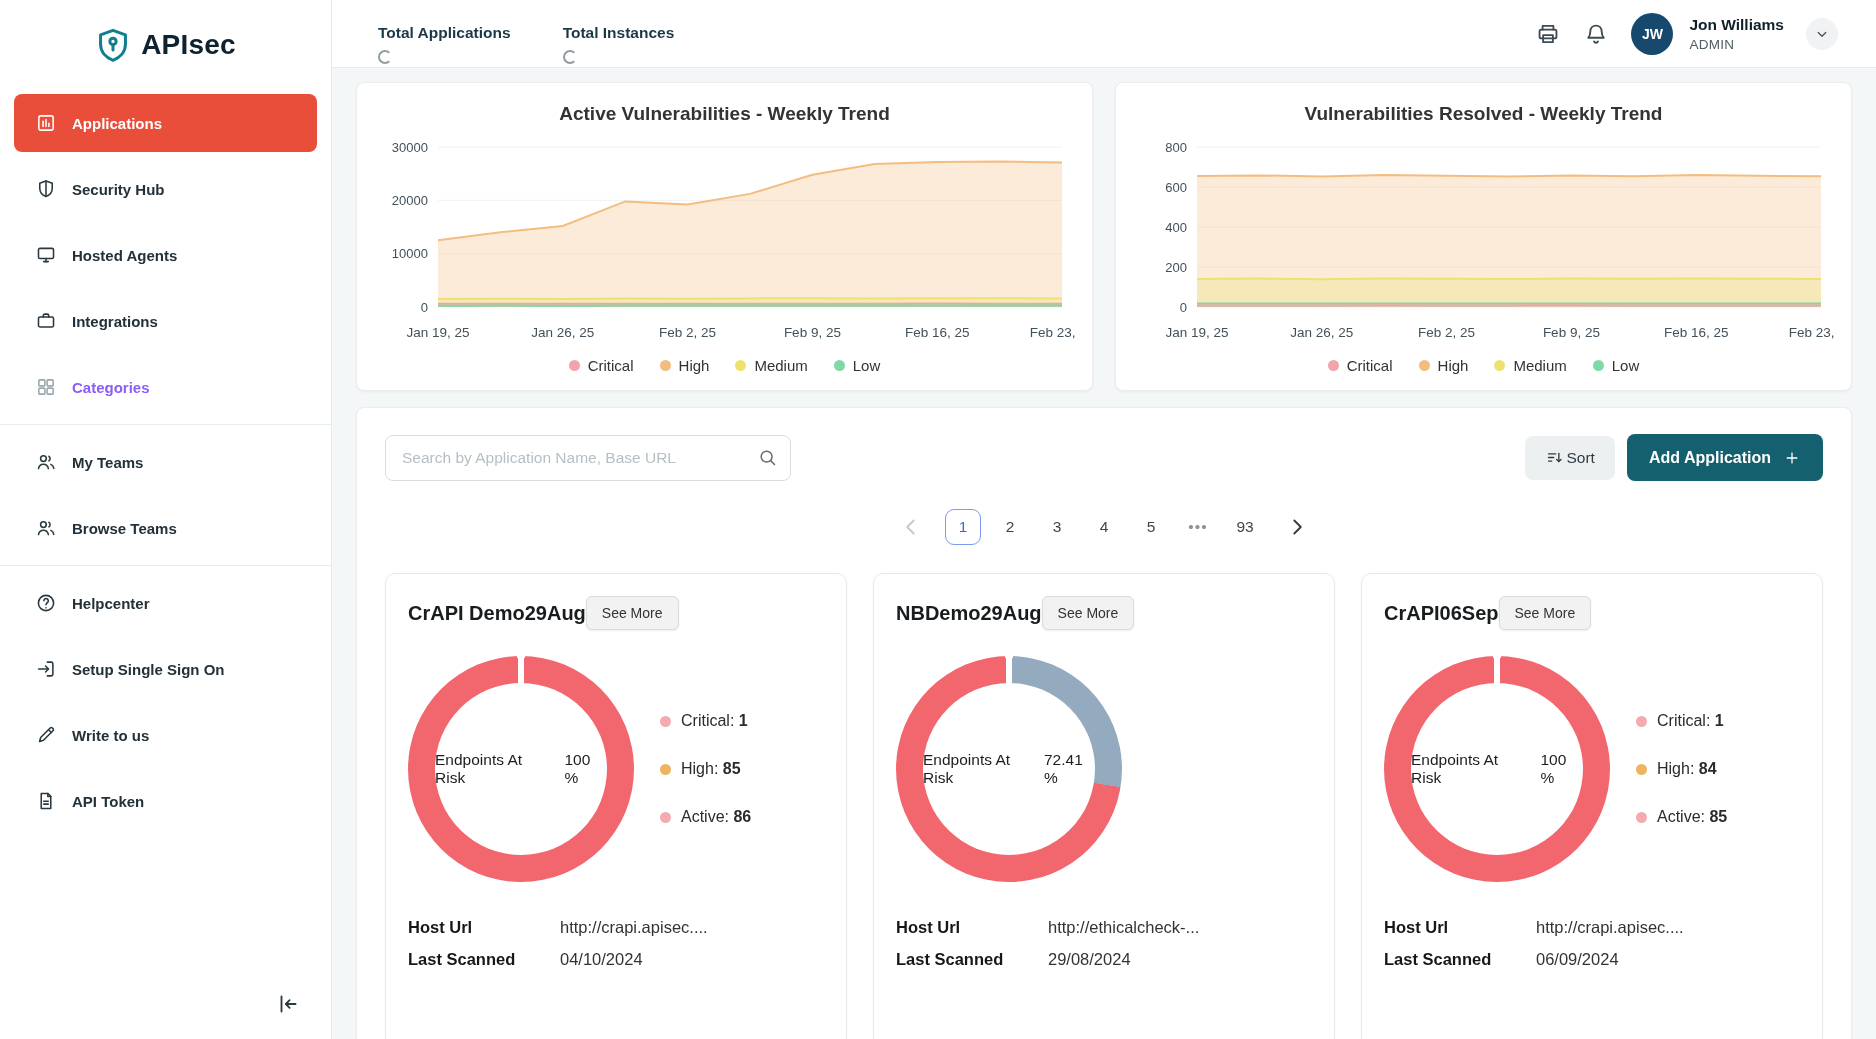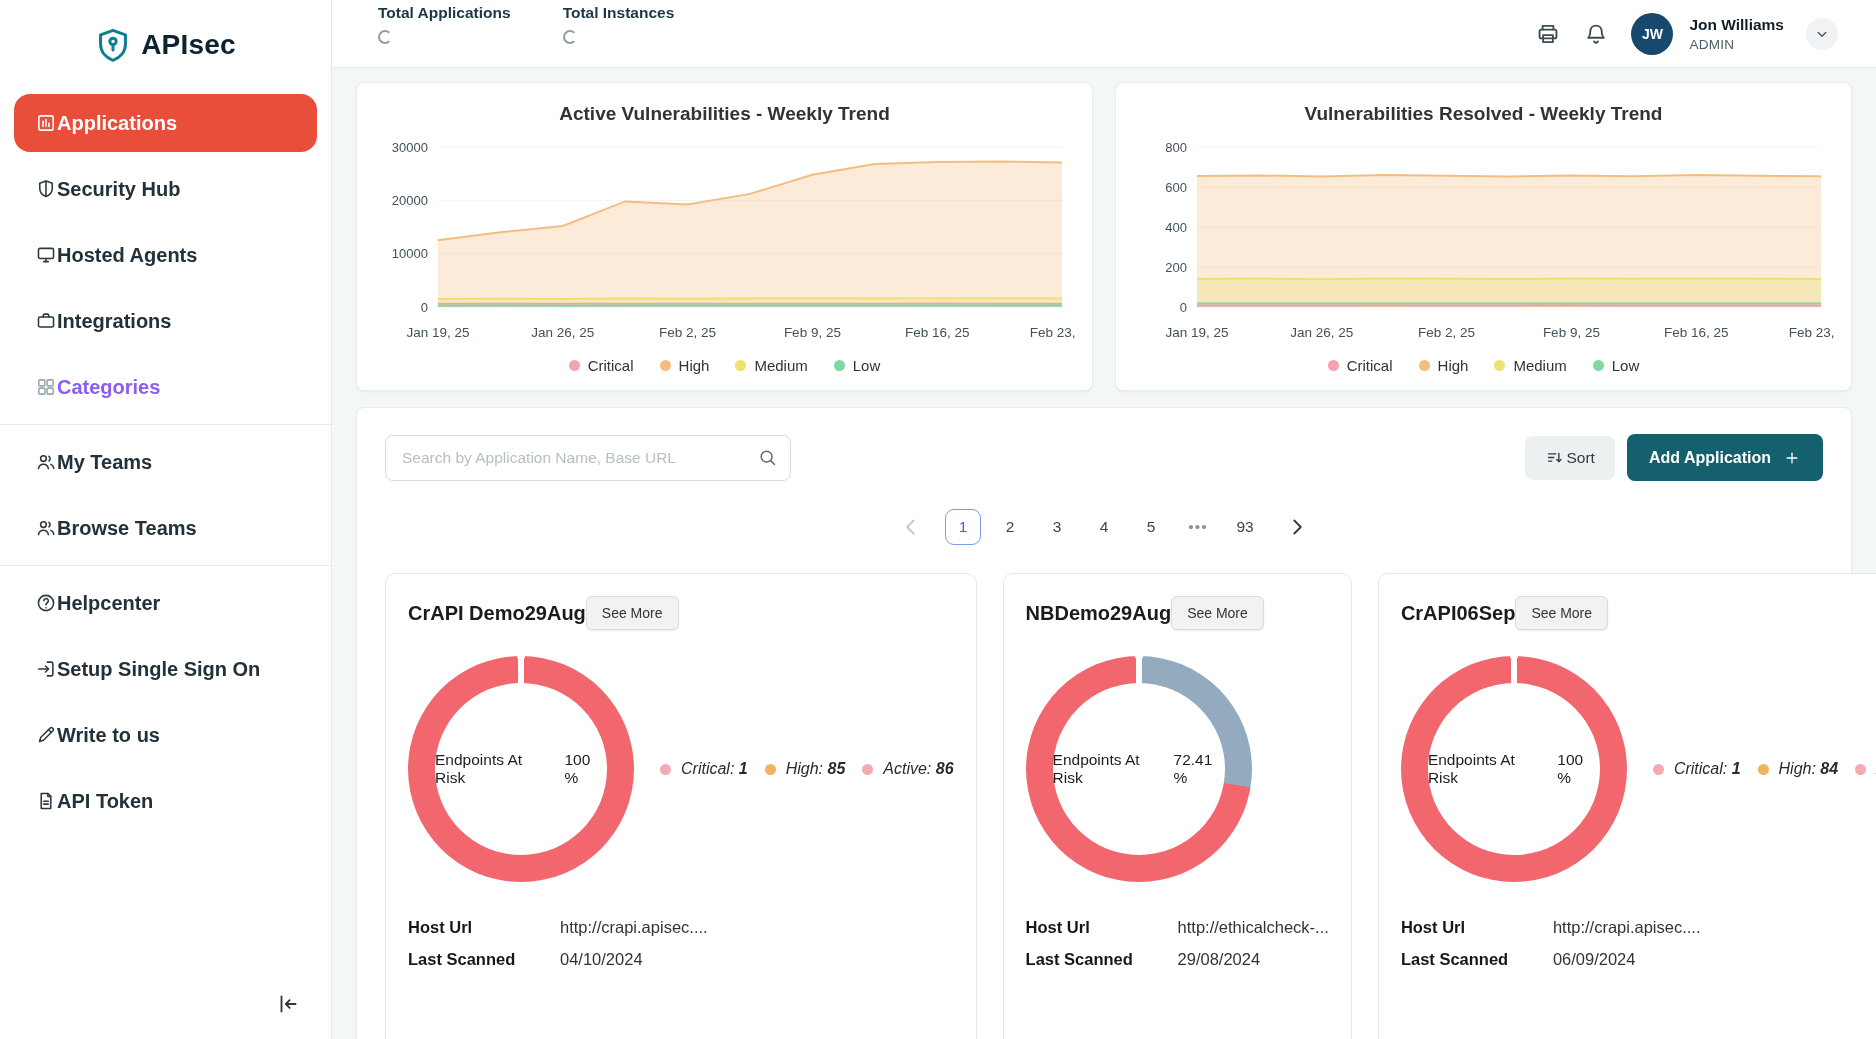--- a/index.html
+++ b/index.html
@@ -15,23 +15,23 @@
   .sidebar {
     width: 332px; flex-shrink: 0; background: #fff;
     border-right: 1px solid #e6e9e9; position: relative;
     display: flex; flex-direction: column;
   }
   .logo { display: flex; align-items: center; justify-content: center; gap: 10px; padding: 26px 0 20px; }
   .logo-mark { width: 36px; height: 38px; color: #0f7f90; display: inline-flex; }
   .logo-text { font-size: 28px; font-weight: 700; color: #0e2230; letter-spacing: .2px; }
   nav { padding: 2px 14px; }
   .nav-item {
-    display: flex; align-items: center; height: 58px; margin: 8px 0;
-    padding: 0 21px; border-radius: 16px; cursor: pointer;
-    font-size: 20px; font-weight: 700; color: #22313a;
+    display: flex; align-items: center; gap: 15px; height: 58px; margin: 8px 0;
+    padding: 0 21px; border-radius: 8px; cursor: pointer;
+    font-size: 15px; font-weight: 700; color: #22313a;
   }
   .nav-item .svg-icon { width: 22px; height: 22px; color: #2a3940; flex-shrink: 0; }
   .nav-item.active { background: var(--nav-active-bg); color: #fff; }
   .nav-item.active .svg-icon { color: #fff; }
   .nav-item.disabled { color: #8b5cf6; cursor: default; }
   .nav-item.disabled .svg-icon { color: #9aa7ad; }
   .nav-divider { height: 1px; background: #e8ebeb; margin: 5px -14px; }
   .collapse-btn { position: absolute; right: 30px; bottom: 22px; width: 26px; height: 26px; color: #2c3940; cursor: pointer; }
 
   .svg-icon { display: inline-flex; }
@@ -42,21 +42,21 @@
     stroke-linecap: round; stroke-linejoin: round;
   }
   .logo-mark svg { stroke-width: 2; }
 
   
   .main { flex: 1; min-width: 0; display: flex; flex-direction: column; }
   header {
     height: 68px; flex-shrink: 0; background: #fff; border-bottom: 1px solid #e8ebeb;
     display: flex; align-items: center; padding: 0 38px 0 46px;
   }
-  .stats { display: flex; gap: 52px; align-self: flex-start; padding-top: 4px; }
+  .stats { display: flex; gap: 52px; align-self: flex-start; padding-top: 24px; }
   .stat { display: flex; flex-direction: column; gap: 8px; }
   .stat-label { font-size: 15.5px; font-weight: 700; color: #1c3846; }
   .spinner { width: 14px; height: 14px; border-radius: 50%; border: 2px solid #929da3; border-right-color: transparent; }
   .header-right { margin-left: auto; display: flex; align-items: center; gap: 22px; }
   .icon-btn { width: 26px; height: 26px; color: #3c4b54; cursor: pointer; }
   .avatar {
     width: 42px; height: 42px; border-radius: 50%; background: var(--avatar-bg);
     color: #fff; font-size: 14px; font-weight: 700;
     display: flex; align-items: center; justify-content: center; cursor: pointer;
   }
@@ -135,21 +135,21 @@
     padding: 8px 15px; font-size: 14px; color: #333; cursor: pointer;
     font-family: "Liberation Sans", sans-serif; box-shadow: 0 1px 2px rgba(0,0,0,.08);
   }
   .app-card-body { display: flex; align-items: center; gap: 26px; margin-top: 26px; }
   .donut { width: 226px; height: 226px; border-radius: 50%; position: relative; flex-shrink: 0; }
   .donut-hole {
     position: absolute; inset: 27px; background: #fff; border-radius: 50%;
     display: flex; flex-direction: row; align-items: center; justify-content: center; gap: 12px;
   }
   .donut-label, .donut-value { font-size: 15.5px; color: #1d1d1d; }
-  .app-legend { display: flex; flex-direction: row; gap: 17px; font-style: italic; }
+  .app-legend { display: flex; flex-direction: column; gap: 30px; }
   .app-legend-item { display: flex; align-items: center; gap: 10px; font-size: 16px; color: #2b2b2b; white-space: nowrap; }
   .app-legend-item b { font-weight: 700; }
   .app-meta { margin-top: 36px; display: flex; flex-direction: column; gap: 13px; }
   .meta-row { display: flex; font-size: 16.5px; }
   .meta-label { width: 152px; font-weight: 700; color: #15181a; flex-shrink: 0; }
   .meta-value { color: #333; }
 </style>
 </head>
 <body>
 

